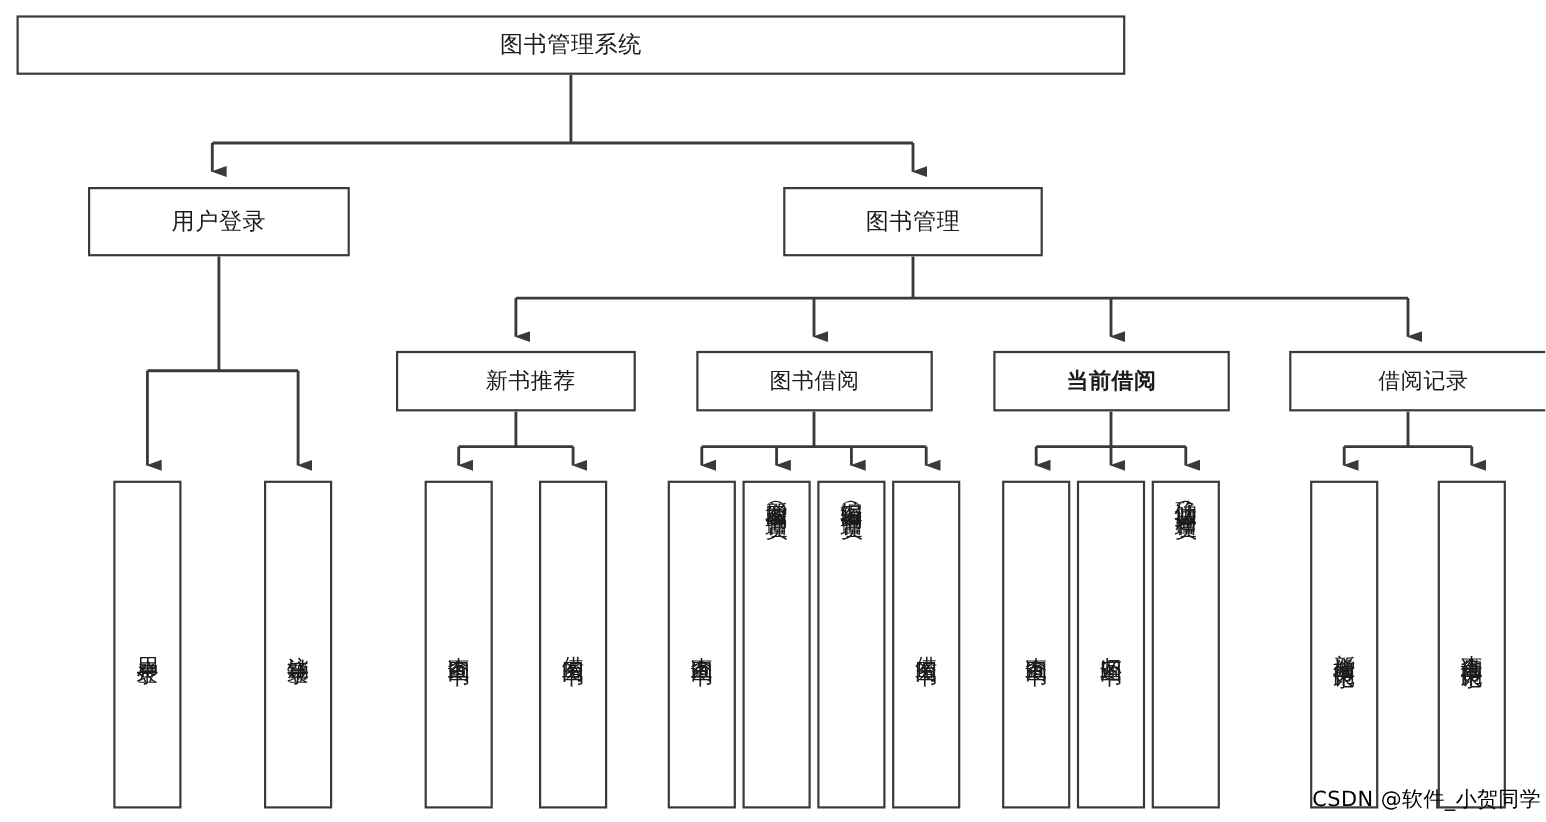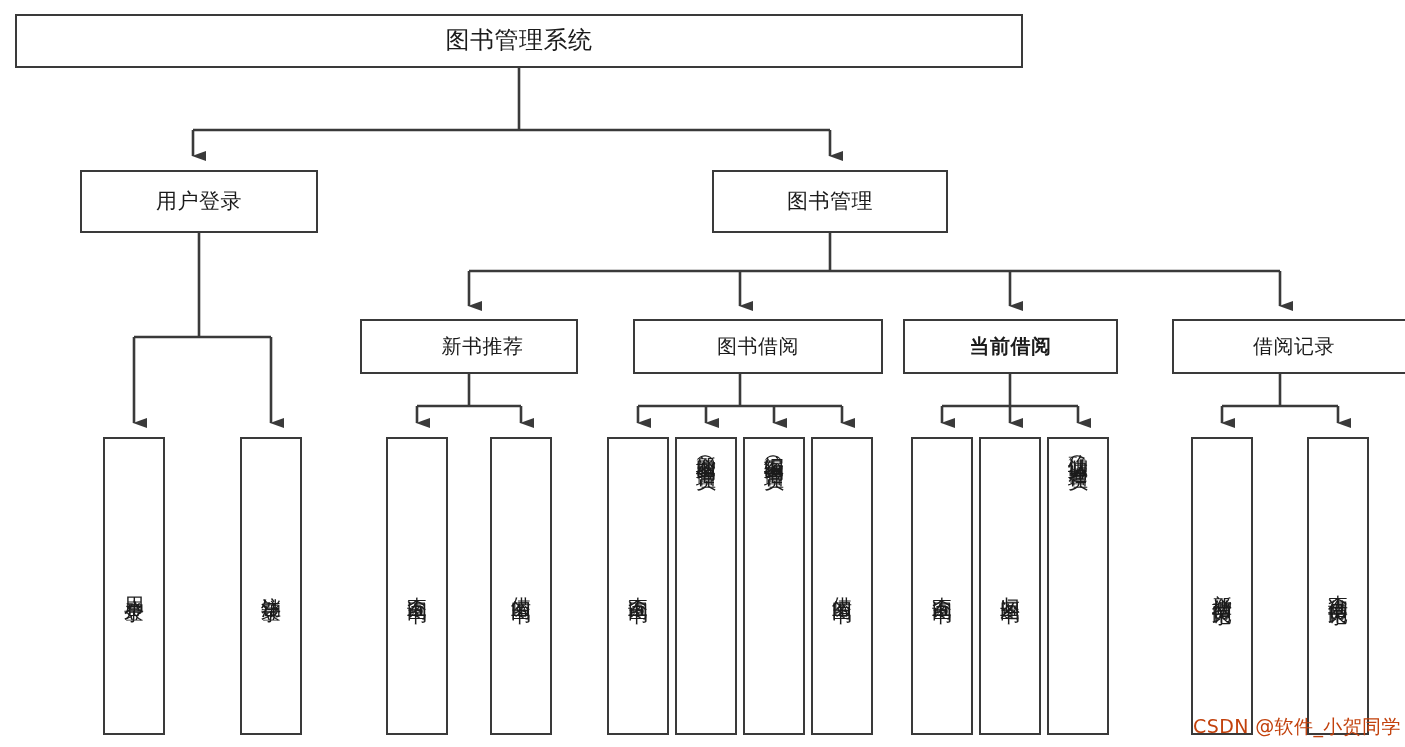--- a/index.html
+++ b/index.html
@@ -37,21 +37,21 @@
     justify-content: center;
     color: #1b1b1b;
     z-index: 2;
   }
   .node .label {
     display: block;
     line-height: 1.22;
     letter-spacing: 0.5px;
     white-space: nowrap;
   }
-  .node.root .label { font-size: 24px; }
+  .node.root .label { font-size: 21px; }
   .node.lvl2 .label { font-size: 21px; }
   .node.lvl3 .label { font-size: 20px; }
 
   
   .node.leaf {
     align-items: flex-start;
     justify-content: center;
     padding-top: 0;
   }
   .node.leaf .label {
@@ -61,21 +61,21 @@
     line-height: 1.05;
     letter-spacing: 2.5px;
     white-space: normal;
   }
   .node.leaf.mid {
     align-items: center;
   }
   .watermark {
     position: absolute;
     font-size: 19px;
-    color: #c2410c;
+    color: #000000;
     white-space: nowrap;
     z-index: 3;
     letter-spacing: 0.4px;
     text-align: right;
   }
 </style>
 </head>
 <body>
 
 <div id="canvas">
@@ -138,21 +138,21 @@
   <div class="node lvl2" style="left:80px; top:170px; width:238px; height:63px;">
     <span class="label">用户登录</span>
   </div>
   <div class="node lvl2" style="left:712px; top:170px; width:236px; height:63px;justify-content:center;">
     <span class="label">图书管理</span>
   </div>
 
   <div class="node lvl3" style="left:360px; top:319px; width:218px; height:55px;padding-left:27px;">
     <span class="label">新书推荐</span>
   </div>
-  <div class="node lvl3" style="left:633px; top:319px; width:250px; height:55px;">
+  <div class="node lvl3" style="left:633px; top:319px; width:215px; height:55px;">
     <span class="label">图书借阅</span>
   </div>
   <div class="node lvl3" style="left:903px; top:319px; width:215px; height:55px;font-weight:bold;">
     <span class="label">当前借阅</span>
   </div>
   <div class="node lvl3" style="left:1172px; top:319px; width:244px; height:55px;">
     <span class="label">借阅记录</span>
   </div>
 
   <div class="node leaf mid" style="left:103px; top:437px; width:62px; height:298px;">

